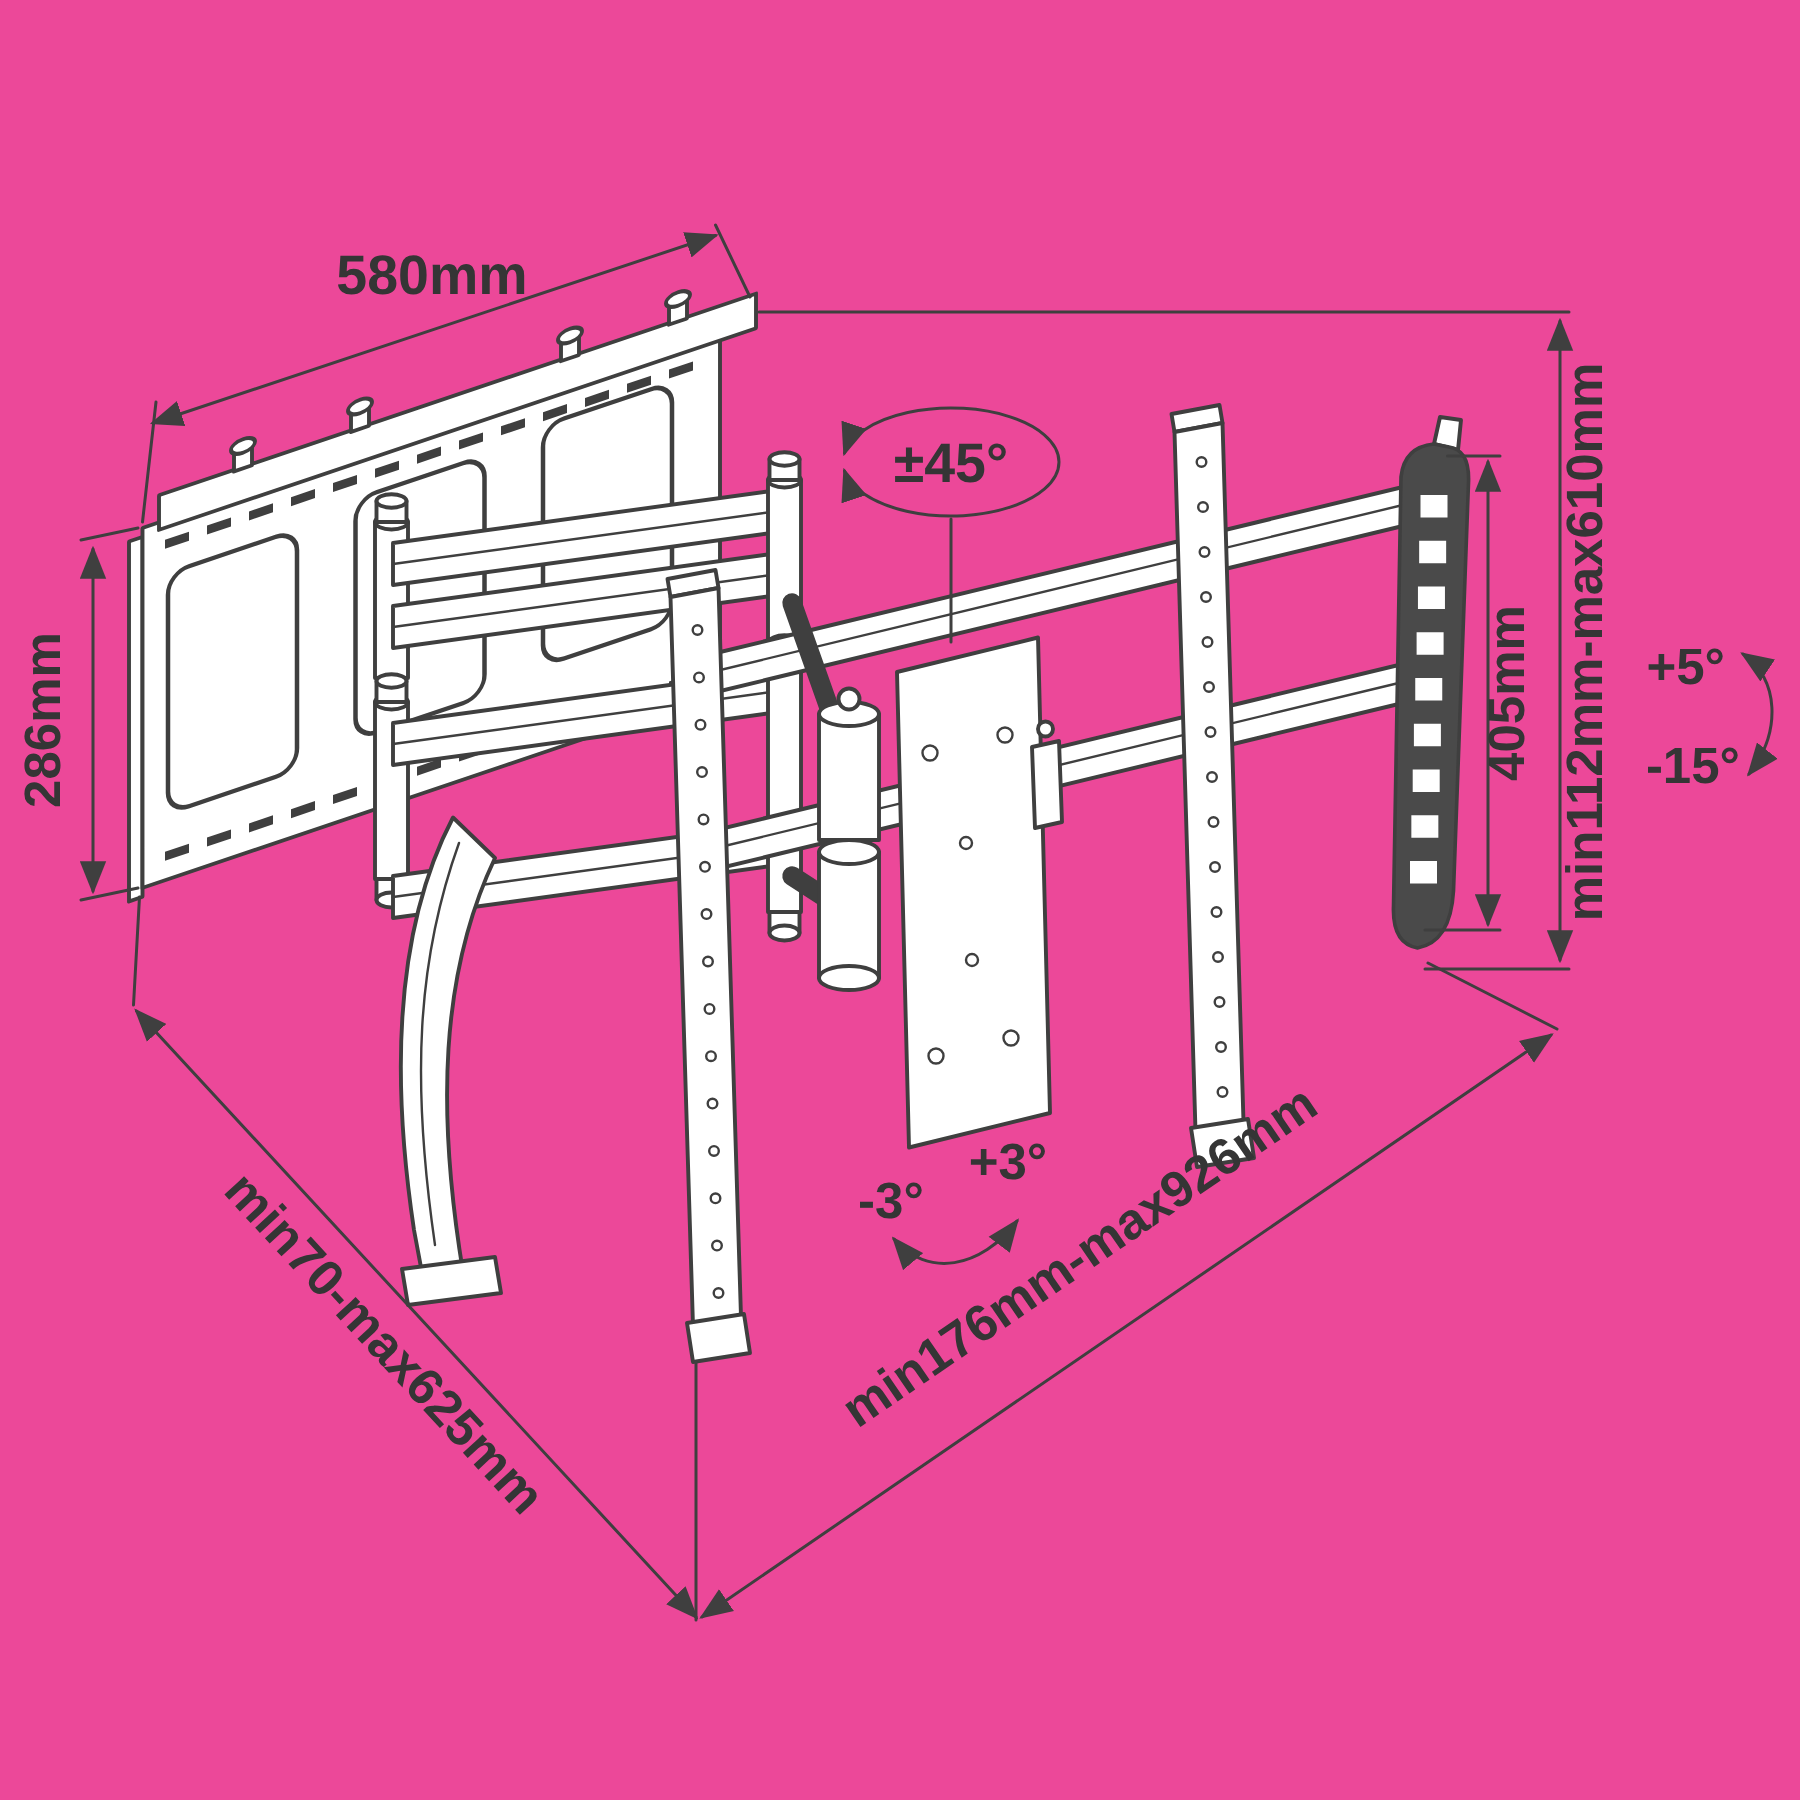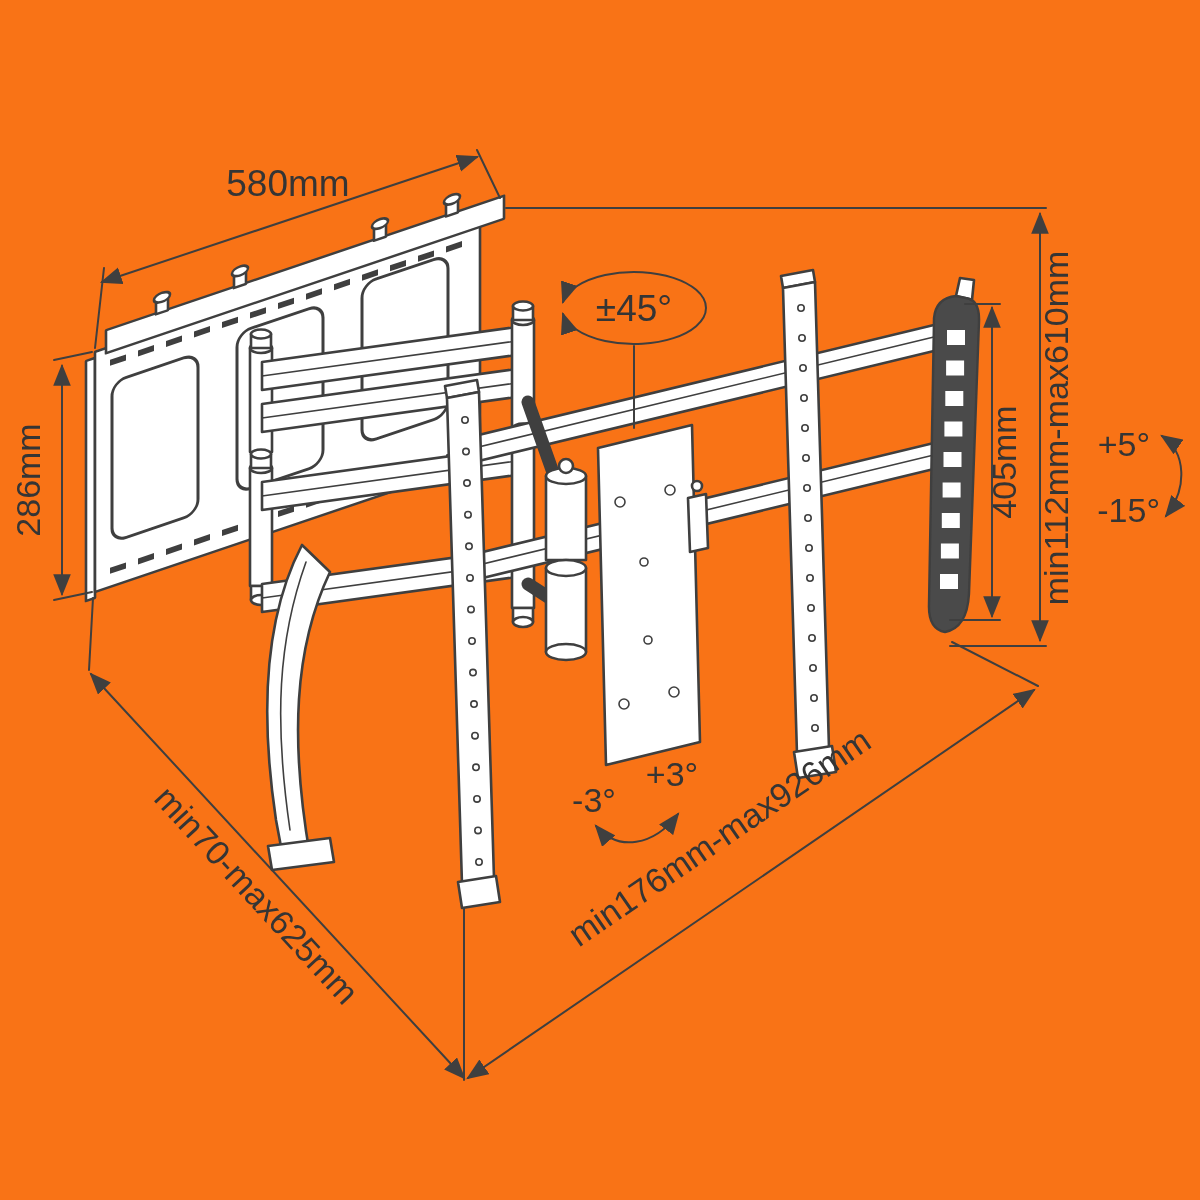--- a/index.html
+++ b/index.html
@@ -1,17 +1,17 @@
 <!DOCTYPE html>
 <html style="--line: #3f3f3f; --text: #353535; --dark-fill: #4a4a4a; --background: #ffffff;"><head>
 <meta charset="utf-8">
 <title>TV Wall Mount Dimensional Diagram</title>
 <style>
   html,body { margin:0; padding:0; background:#fff; }
-  .canvas { position:relative; width:1200px; height:1200px; background:#f97316; overflow:hidden; }
+  .canvas { position:relative; width:1200px; height:1200px; background:#ec4899; overflow:hidden;font-weight:bold; }
   svg { position:absolute; inset:0; }
   text { font-family:"Liberation Sans", sans-serif; fill:var(--text,#353535); }
   .dimtxt    { font-size:34px; }
   .dimtxt-lg { font-size:37px; }
   .ln       { stroke:var(--line,#3f3f3f); fill:none; stroke-width:2.6; stroke-linecap:round; stroke-linejoin:round; }
   .ln-thin  { stroke-width:1.6; }
   .part     { fill:#ffffff; stroke:var(--line,#3f3f3f); stroke-width:2.6; stroke-linejoin:round; }
   .part-dark{ fill:var(--dark-fill,#4a4a4a); stroke:var(--line,#3f3f3f); stroke-width:2.4; stroke-linejoin:round; }
   .hole-cut { fill:none; stroke:var(--line,#3f3f3f); stroke-width:3; }
   .hole     { fill:#ffffff; stroke:var(--line,#3f3f3f); stroke-width:1.6; }

